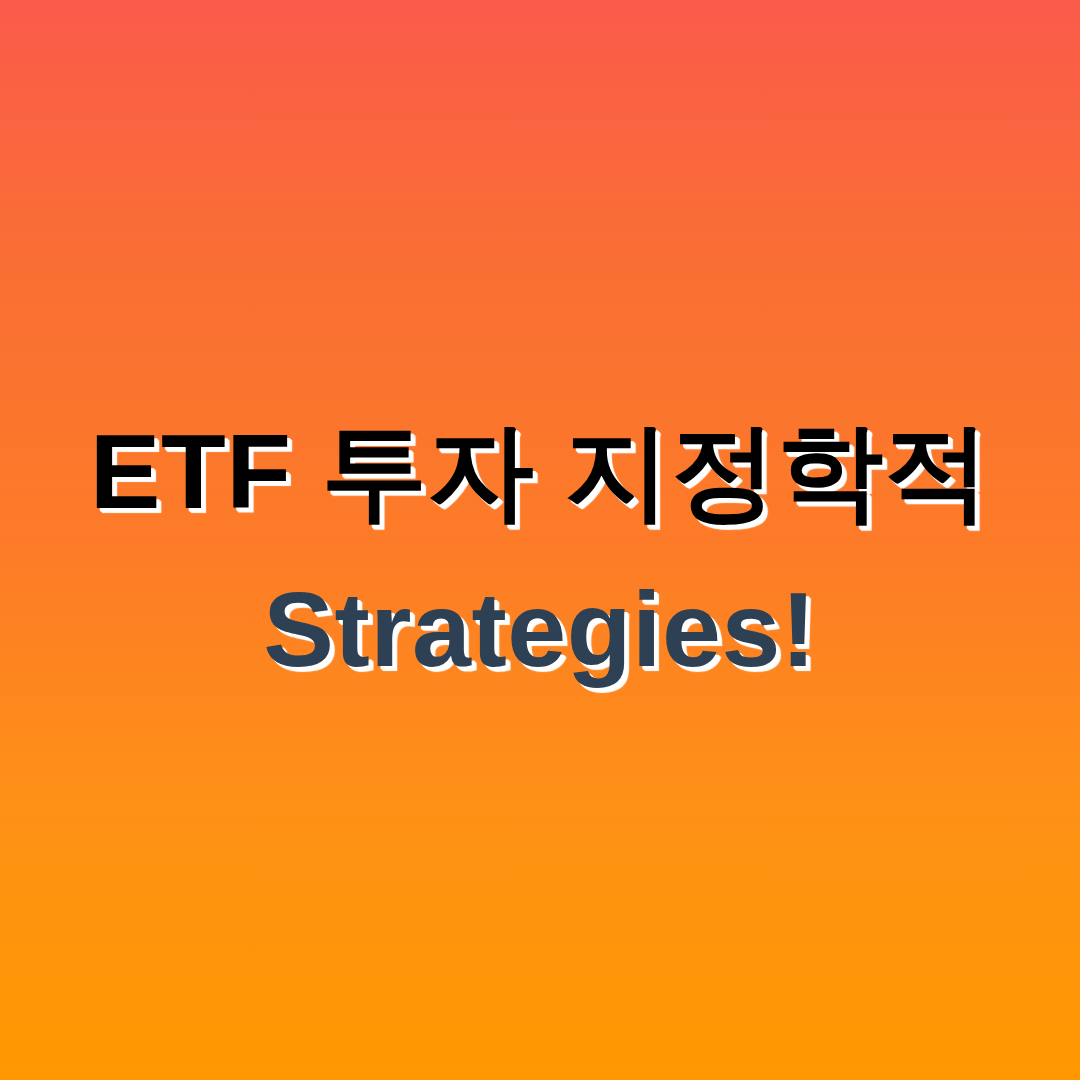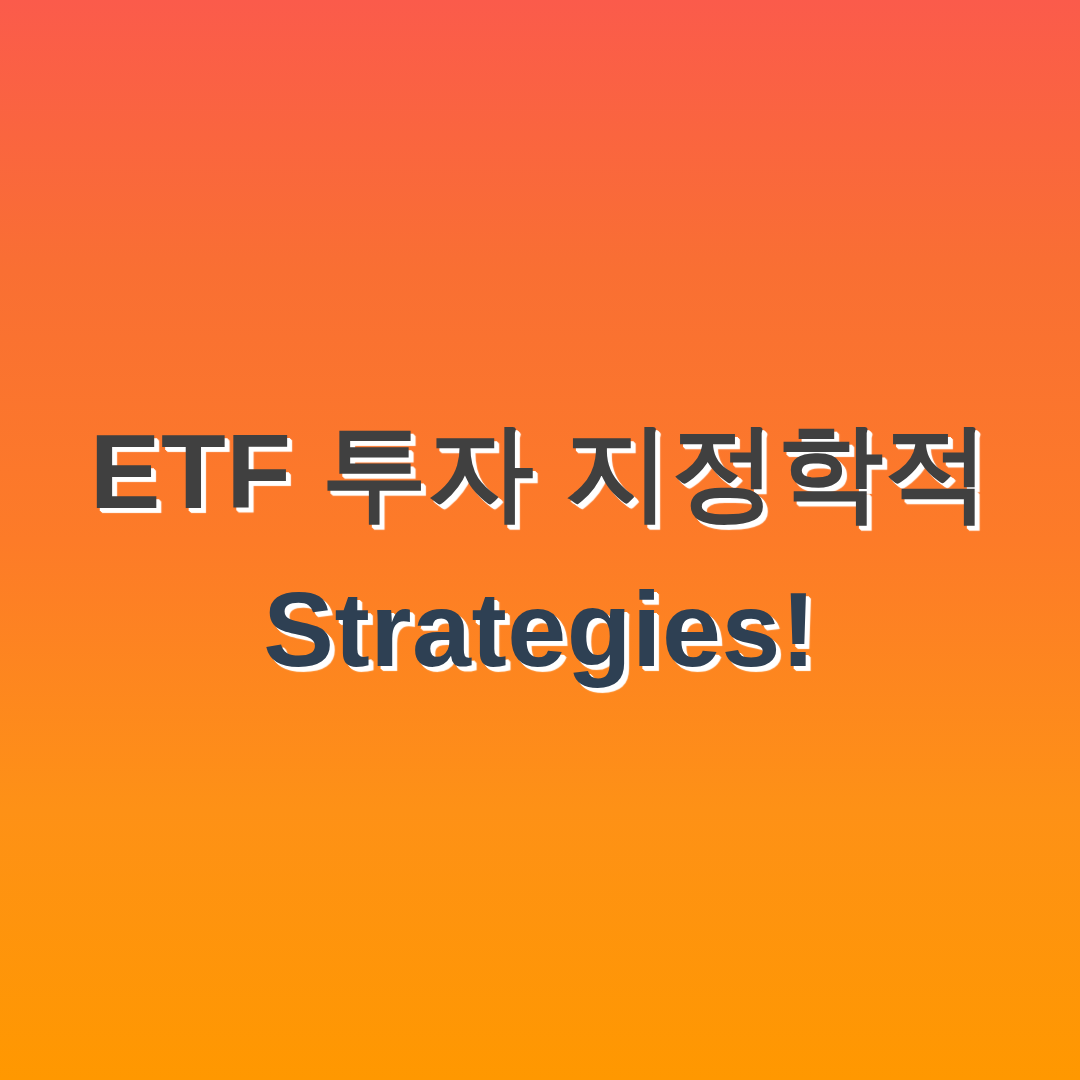--- a/index.html
+++ b/index.html
@@ -65,20 +65,20 @@
 </style>
 </head>
 <body>
 
 <div id="poster">
 
   <div id="gradient-layer" style="background: linear-gradient(rgb(251, 91, 75) 0%, rgb(249, 111, 51) 25%, rgb(253, 123, 40) 50%, rgb(254, 145, 22) 75%, rgb(255, 152, 0) 100%);"></div>
 
   <div id="headline-block">
 
-    <span class="headline-line line-1" style="color: #404040; text-shadow: rgb(255, 255, 255) 3px 3px 0px, rgb(255, 255, 255) 4px 4px 0px, rgb(255, 255, 255) 5px 5px 1px; margin-top: 48px;">ETF 투자 지정학적</span>
+    <span class="headline-line line-1" style="color: #000000; text-shadow: rgb(255, 255, 255) 3px 3px 0px, rgb(255, 255, 255) 4px 4px 0px, rgb(255, 255, 255) 5px 5px 1px; margin-top: 48px;">ETF 투자 지정학적</span>
 
 
     <span class="headline-line line-3" style="color: rgb(46, 64, 83); text-shadow: rgb(255, 255, 255) 3px 3px 0px, rgb(255, 255, 255) 4px 4px 0px, rgb(255, 255, 255) 5px 5px 1px;">Strategies!</span>
 
   </div>
 
 </div>
 
 </body></html>

